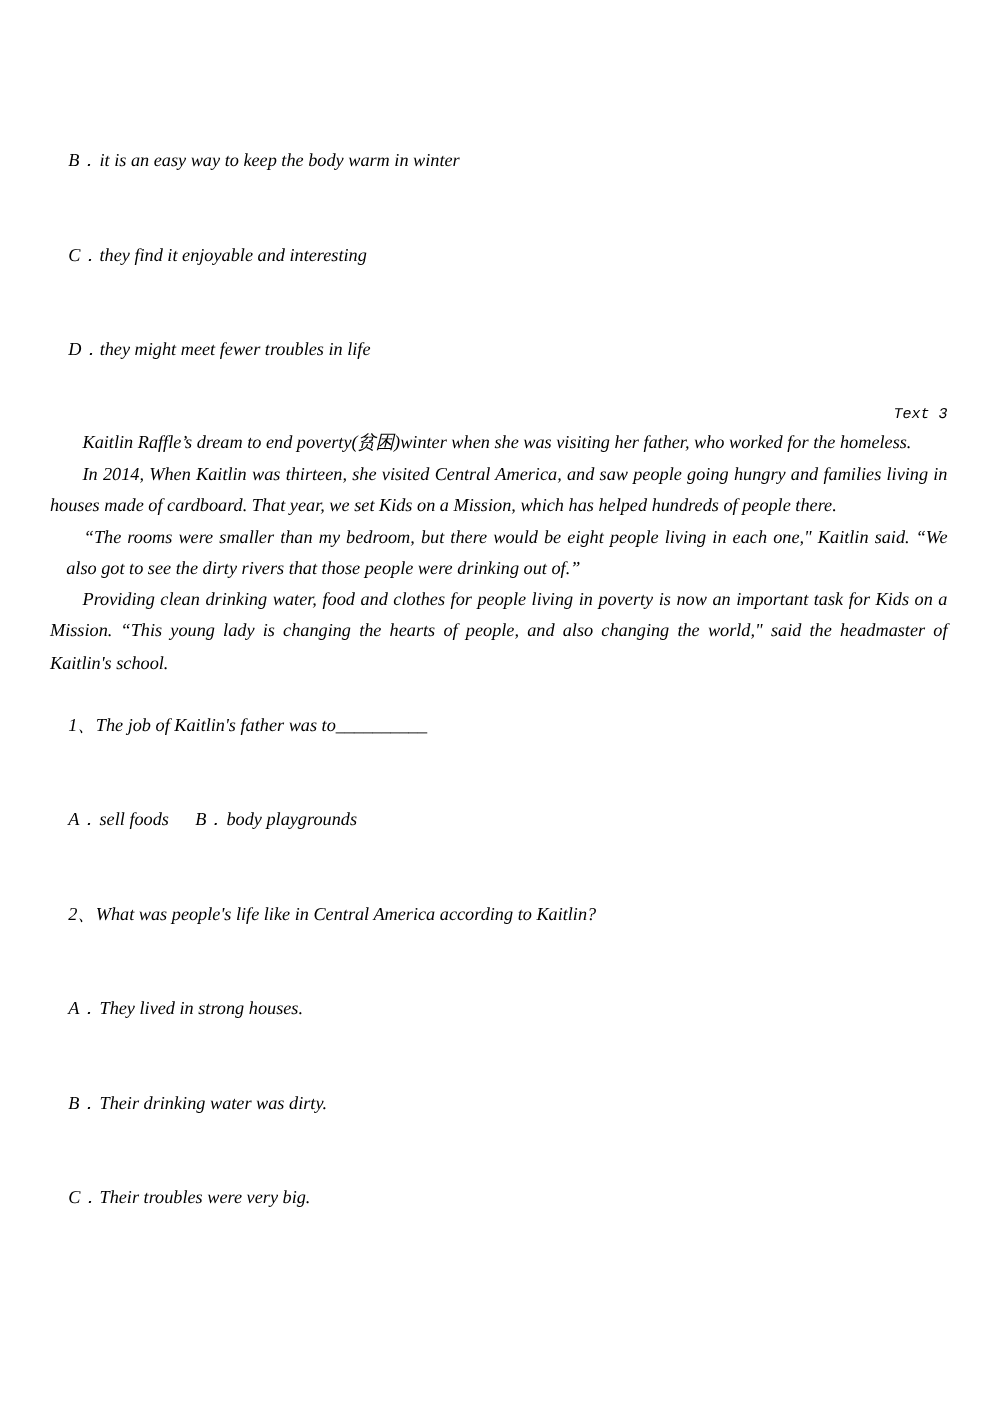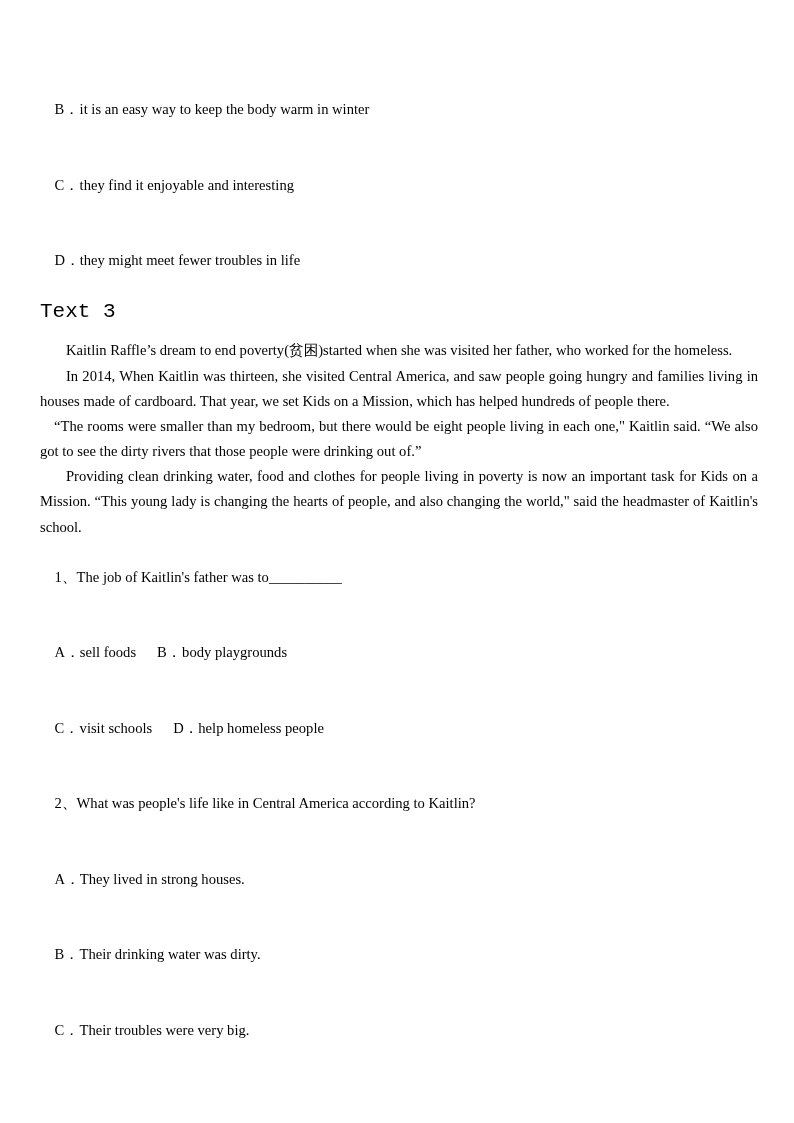--- a/index.html
+++ b/index.html
@@ -1,41 +1,42 @@
 <!DOCTYPE html>
 <html><head>
 <meta charset="utf-8">
 <style>
   html, body { margin: 0; padding: 0; background: #ffffff; }
   .page {
     position: relative;
     width: 794px;
     height: 1123px;
     box-sizing: border-box;
-    padding: 72px 36px 0 40px;
+    padding: 92px 36px 0 40px;
     background: #ffffff;
     color: #000000;
     font-family: "Liberation Serif", serif;
     font-size: 14.6px;
     line-height: 25.15px;
     overflow: hidden;
+    font-style: italic;
   }
   .para {
     margin: 0;
     text-align: justify;
     text-indent: 26px;
   }
-  .para.small-indent { text-indent: 14px; }
+  .para.small-indent { text-indent: 14px; margin-left: 13px; }
   .heading {
     font-family: "Liberation Mono", monospace;
-    font-size: 21px;
+    font-size: 12px;
     font-weight: 400;
-    text-align: left;
+    text-align: right;
     line-height: 21px;
-    margin: 3px 0 16px 0;
+    margin: 3px 0 0 0;
     white-space: pre;
   }
   .line { white-space: pre-wrap; }
   .opt-label {
     display: inline-block;
     min-width: 25px;
   }
   .q-number {
     display: inline-block;
     min-width: 22px;
@@ -53,33 +54,30 @@
   </div>
   <div class="line">
     <span class="opt"><span class="opt-label">C．</span><span>they find it enjoyable and interesting</span></span>
   </div>
   <div class="line">
     <span class="opt"><span class="opt-label">D．</span><span>they might meet fewer troubles in life</span></span>
   </div>
 
   <h2 class="heading">Text 3</h2>
 
-  <p class="para">Kaitlin Raffle’s dream to end poverty(贫困)started when she was visited her father, who worked for the homeless.</p>
+  <p class="para">Kaitlin Raffle’s dream to end poverty(贫困)winter when she was visiting her father, who worked for the homeless.</p>
   <p class="para">In 2014, When Kaitlin was thirteen, she visited Central America, and saw people going hungry and families living in houses made of cardboard. That year, we set Kids on a Mission, which has helped hundreds of people there.</p>
   <p class="para small-indent">“The rooms were smaller than my bedroom, but there would be eight people living in each one," Kaitlin said. “We also got to see the dirty rivers that those people were drinking out of.”</p>
   <p class="para">Providing clean drinking water, food and clothes for people living in poverty is now an important task for Kids on a Mission. “This young lady is changing the hearts of people, and also changing the world," said the headmaster of Kaitlin's school.</p>
 
   <div class="line">
     <span class="q-number">1、</span><span>The job of Kaitlin's father was to__________</span>
   </div>
   <div class="line">
     <span class="opt"><span class="opt-label">A．</span><span>sell foods</span></span><span class="opt"><span class="opt-label">B．</span><span>body playgrounds</span></span>
-  </div>
-  <div class="line">
-    <span class="opt"><span class="opt-label">C．</span><span>visit schools</span></span><span class="opt"><span class="opt-label">D．</span><span>help homeless people</span></span>
   </div>
 
   <div class="line">
     <span class="q-number">2、</span><span>What was people's life like in Central America according to Kaitlin?</span>
   </div>
   <div class="line">
     <span class="opt"><span class="opt-label">A．</span><span>They lived in strong houses.</span></span>
   </div>
   <div class="line">
     <span class="opt"><span class="opt-label">B．</span><span>Their drinking water was dirty.</span></span>

